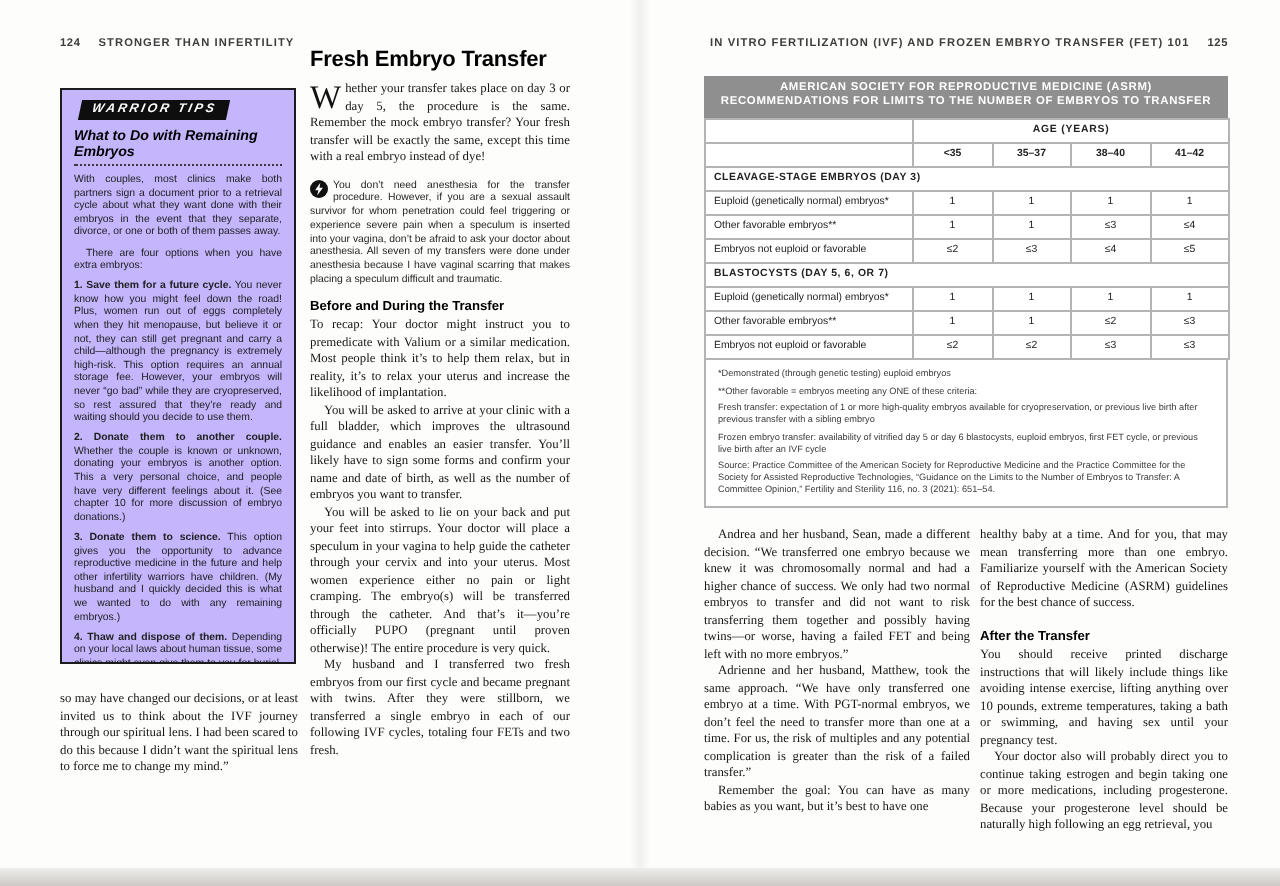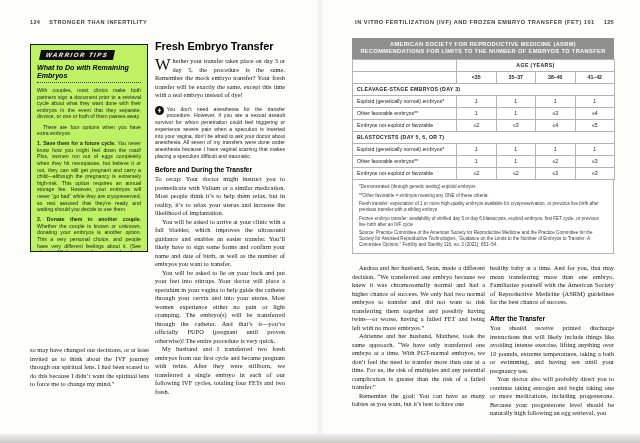--- a/index.html
+++ b/index.html
@@ -17,40 +17,40 @@
   
   .rh { position:absolute; top:19px; font-family:"Liberation Sans", sans-serif;
     font-size:5.6px; font-weight:700; letter-spacing:0.55px; color:#3d3d3d; }
   .rh-left { left:30px; }
   .rh-right { right:26px; text-align:right; }
   .rh .pgnum { letter-spacing:0.3px; }
   .rh-left .pgnum { margin-right:9px; }
   .rh-right .pgnum { margin-left:9px; }
 
   
-  .wbox { position:absolute; left:30px; top:44px; width:118px; height:208px;
-    border:1.2px solid #1c1c1c; background:#bef264; padding:5px 6px;
+  .wbox { position:absolute; left:30px; top:44px; width:118px; height:288px;
+    border:1.2px solid #1c1c1c; background:#c4b5fd; padding:5px 6px;
     font-family:"Liberation Sans", sans-serif; font-size:5.2px; line-height:6.6px;
     color:#202020; text-align:justify; overflow:hidden; }
   .wbox-ribbon { display:inline-block; background:#0e0e0e; color:#fff;
     font-weight:700; font-style:italic; font-size:6.2px; letter-spacing:1.4px;
     padding:1.5px 6px 2px; transform:skewX(-12deg); margin:0 0 3px 3px; }
   .wbox-title { font-weight:700; font-style:italic; font-size:7.1px; line-height:8px;
     color:#000; text-align:left; margin:1px 0 2px; }
   .wbox-dots { border-bottom:1.7px dotted #3a3a3a; margin:0 0 4px; height:1px; }
   .wbox p { margin:0 0 3.5px; }
   .wbox .opts { text-indent:6px; }
   .wbox b { font-weight:700; }
 
   
   .cont { position:absolute; left:30px; top:346px; width:119px;
     font-size:6.4px; line-height:8.7px; text-align:justify; }
 
   
-  .article { position:absolute; left:155px; top:40px; width:130px; }
+  .article { position:absolute; left:155px; top:24px; width:130px; }
   .article h2 { font-family:"Liberation Sans", sans-serif; font-weight:700;
     font-size:11px; letter-spacing:-0.1px; color:#000; margin:0 0 5px; }
   .article p.body, .cont, .rp p.body { color:#161616; }
   p.body { font-size:6.4px; line-height:8.5px; text-align:justify; margin:0; }
   p.ind { text-indent:7px; }
   .dropcap { float:left; font-size:16.5px; line-height:13.5px; font-weight:400;
     padding:1px 2px 0 0; color:#111; }
   .note { margin:6px 0 6px; font-family:"Liberation Sans", sans-serif;
     font-size:5.2px; line-height:6.8px; text-align:justify; color:#262626; }
   .note .bolt { float:left; width:9px; height:9px; margin:0 2.5px 1px 0; }

